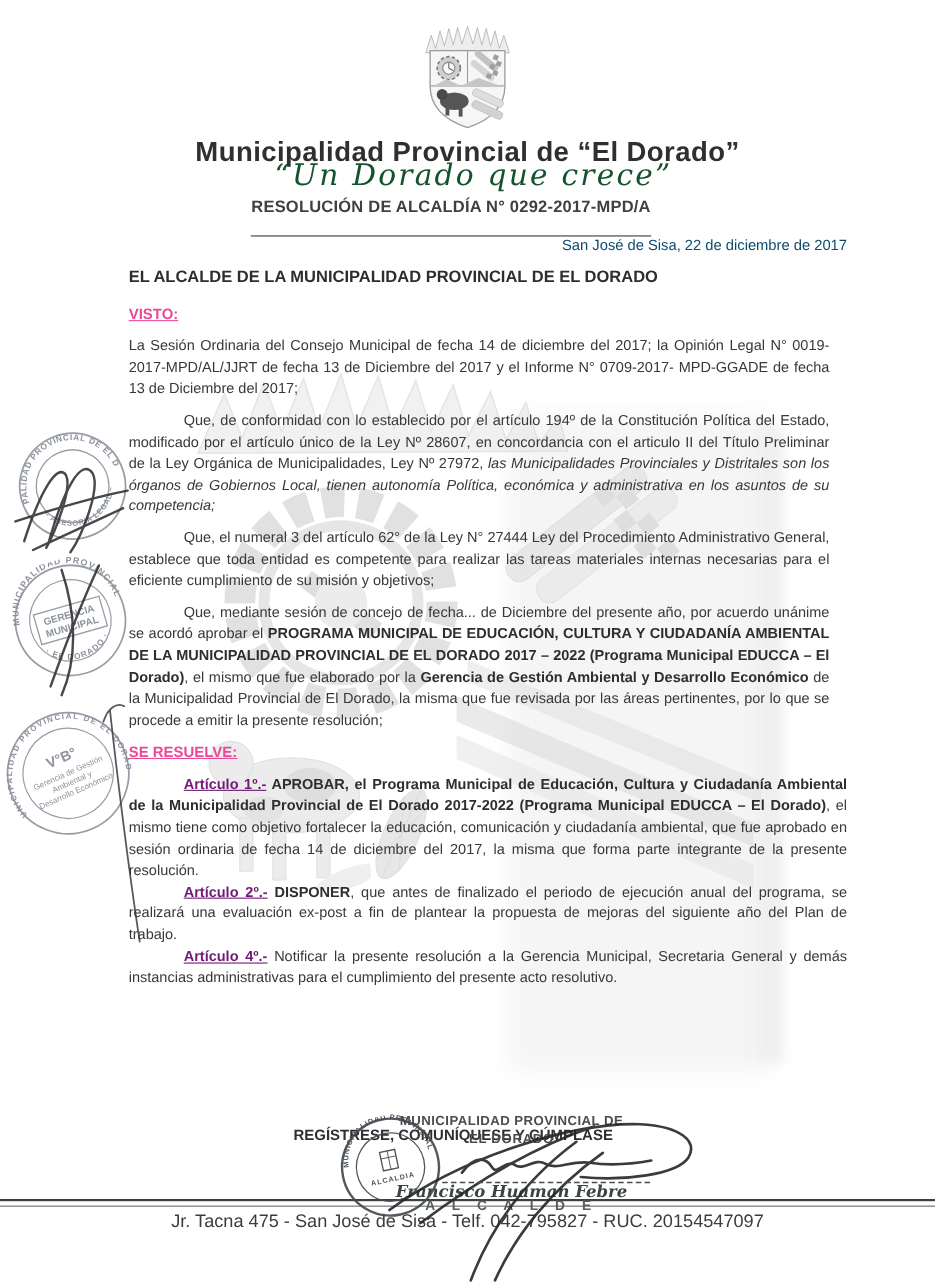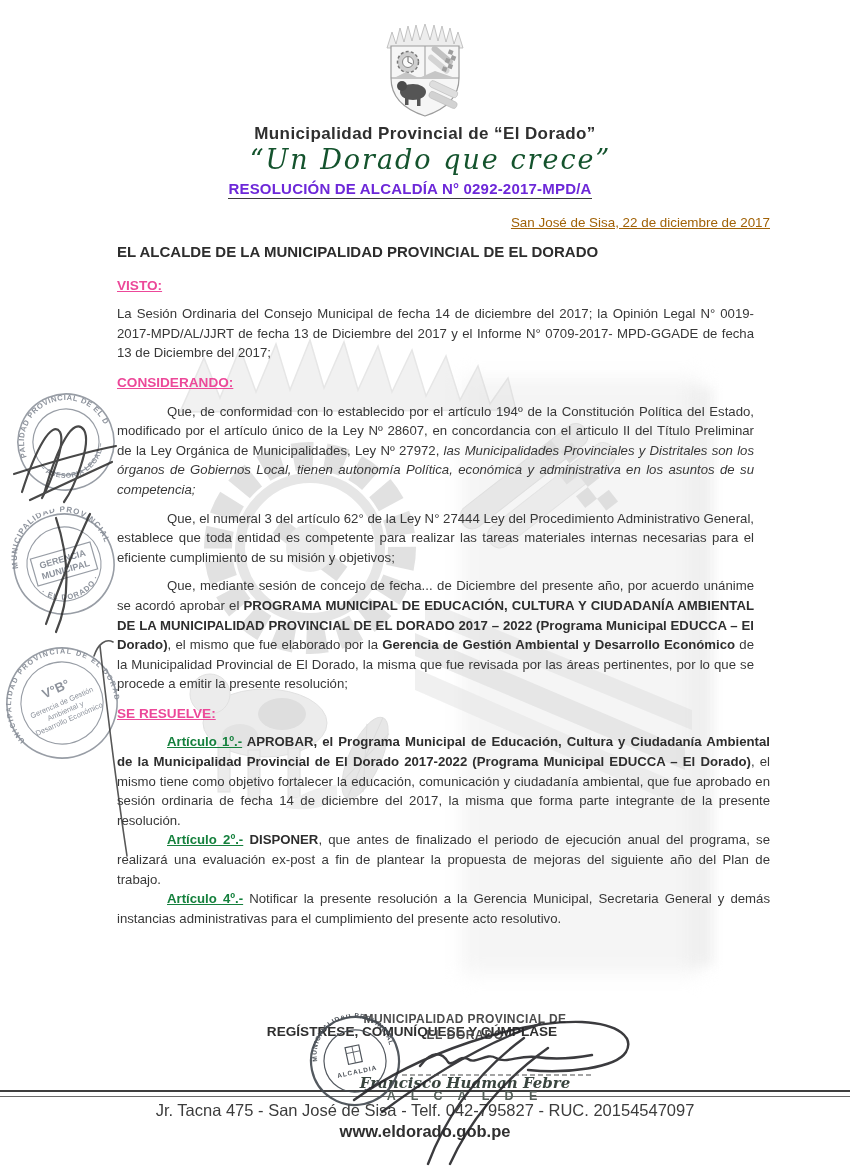--- a/index.html
+++ b/index.html
@@ -4,35 +4,35 @@
 <style>
   html,body{margin:0;padding:0;background:#ffffff;}
   .page{position:relative;width:850px;height:1169px;background:#ffffff;overflow:hidden;
         font-family:"Liberation Sans","DejaVu Sans",sans-serif;color:#383838;}
   
   .scan-band{position:absolute;left:687px;top:388px;width:25px;height:577px;background:#efefef;filter:blur(6px);z-index:0;}
   .scan-wash{position:absolute;left:462px;top:378px;width:240px;height:596px;background:#f5f5f5;filter:blur(10px);z-index:0;}
   .watermark{position:absolute;left:160px;top:338px;z-index:0;opacity:.55;}
   
   .crest{position:absolute;left:379px;top:22px;z-index:1;}
-  .org-name{position:absolute;left:0;right:0;top:124px;text-align:center;font-size:17px;font-weight:bold;color:#2f2f2f;letter-spacing:.4px;z-index:1;}
+  .org-name{position:absolute;left:0;right:0;top:124px;text-align:center;font-size:25px;font-weight:bold;color:#2f2f2f;letter-spacing:.4px;z-index:1;}
   .slogan{position:absolute;left:11px;right:0;top:144px;text-align:center;font-family:"DejaVu Serif",serif;font-style:italic;font-size:27px;color:#14532d;letter-spacing:2px;z-index:1;}
   .res-title-wrap{position:absolute;left:0;right:30px;top:180px;text-align:center;z-index:1;}
-  .res-title{display:inline-block;font-size:15px;font-weight:bold;color:#6d28d9;border-bottom:1.6px solid #3a3a3a;padding-bottom:1px;letter-spacing:.2px;}
-  .date-line{position:absolute;right:80px;top:215px;font-size:13.4px;color:#a16207;z-index:1;text-decoration:underline;}
+  .res-title{display:inline-block;font-size:15px;font-weight:bold;color:#404040;border-bottom:1.6px solid #3a3a3a;padding-bottom:17px;letter-spacing:.2px;}
+  .date-line{position:absolute;right:80px;top:215px;font-size:13.4px;color:#0c4a6e;z-index:1;}
   
   .content{position:absolute;left:117px;top:242px;width:653px;font-size:13.2px;line-height:19.6px;text-align:justify;z-index:1;}
   .addressee{font-weight:bold;color:#2d2d2d;margin:0 0 14px 0;font-size:15px;text-align:left;}
   .h-u{font-weight:bold;text-decoration:underline;color:#ec4899;font-size:13.6px;margin:10px 0 9px 0;text-align:left;}
   .para{margin:0 16px 9px 0;}
   .p-ind{text-indent:50px;}
   .p-art{text-indent:50px;margin:0;}
   .seg-b{font-weight:bold;color:#2e2e2e;}
   .seg-i{font-style:italic;}
-  .seg-bu{font-weight:bold;text-decoration:underline;color:#15803d;}
+  .seg-bu{font-weight:bold;text-decoration:underline;color:#701a75;}
   
   .closing{position:absolute;left:0;width:824px;top:1024px;text-align:center;font-weight:bold;font-size:13.6px;color:#2f2f2f;z-index:1;}
   .sig-block{position:absolute;left:330px;top:1012px;width:270px;text-align:center;z-index:2;}
   .sig-l1{font-size:12px;font-weight:bold;color:#4c4c4c;letter-spacing:.4px;}
   .sig-l2{font-size:12px;font-weight:bold;color:#4c4c4c;margin-top:2px;letter-spacing:.6px;}
   .sig-name{position:absolute;left:0;width:270px;top:62px;font-family:"DejaVu Serif",serif;font-style:italic;font-weight:bold;font-size:15px;color:#39453f;}
   .sig-title{position:absolute;left:0;width:270px;top:77px;font-weight:bold;font-size:12.5px;letter-spacing:6px;color:#55605a;}
   
   .stamp{position:absolute;z-index:2;}
   .st1{left:10px;top:386px;transform:rotate(-22deg);}
@@ -129,21 +129,20 @@
   <div class="slogan">“Un Dorado que crece”</div>
   <div class="res-title-wrap"><span class="res-title">RESOLUCIÓN DE ALCALDÍA N° 0292-2017-MPD/A</span></div>
   <div class="date-line">San José de Sisa, 22 de diciembre de 2017</div>
 
   <div class="content">
     <div class="addressee">EL ALCALDE DE LA MUNICIPALIDAD PROVINCIAL DE EL DORADO</div>
 
     <div class="h-u">VISTO:</div>
     <p class="para"><span class="seg-n">La Sesión Ordinaria del Consejo Municipal de fecha 14 de diciembre del 2017; la Opinión Legal N° 0019-2017-MPD/AL/JJRT de fecha 13 de Diciembre del 2017 y el Informe N° 0709-2017- MPD-GGADE de fecha 13 de Diciembre del 2017;</span></p>
 
-    <div class="h-u">CONSIDERANDO:</div>
     <p class="para p-ind"><span class="seg-n">Que, de conformidad con lo establecido por el artículo 194º de la Constitución Política del Estado, modificado por el artículo único de la Ley Nº 28607, en concordancia con el articulo II del Título Preliminar de la Ley Orgánica de Municipalidades, Ley Nº 27972, </span><span class="seg-i">las Municipalidades Provinciales y Distritales son los órganos de Gobiernos Local, tienen autonomía Política, económica y administrativa en los asuntos de su competencia;</span></p>
     <p class="para p-ind"><span class="seg-n">Que, el numeral 3 del artículo 62° de la Ley N° 27444 Ley del Procedimiento Administrativo General, establece que toda entidad es competente para realizar las tareas materiales internas necesarias para el eficiente cumplimiento de su misión y objetivos;</span></p>
     <p class="para p-ind"><span class="seg-n">Que, mediante sesión de concejo de fecha... de Diciembre del presente año, por acuerdo unánime se acordó aprobar el </span><span class="seg-b">PROGRAMA MUNICIPAL DE EDUCACIÓN, CULTURA Y CIUDADANÍA AMBIENTAL DE LA MUNICIPALIDAD PROVINCIAL DE EL DORADO 2017 – 2022 (Programa Municipal EDUCCA – El Dorado)</span><span class="seg-n">, el mismo que fue elaborado por la </span><span class="seg-b">Gerencia de Gestión Ambiental y Desarrollo Económico</span><span class="seg-n"> de la Municipalidad Provincial de El Dorado, la misma que fue revisada por las áreas pertinentes, por lo que se procede a emitir la presente resolución;</span></p>
 
     <div class="h-u">SE RESUELVE:</div>
     <p class="para p-art"><span class="seg-bu">Artículo 1º.-</span><span class="seg-b"> APROBAR, el Programa Municipal de Educación, Cultura y Ciudadanía Ambiental de la Municipalidad Provincial de El Dorado 2017-2022 (Programa Municipal EDUCCA – El Dorado)</span><span class="seg-n">, el mismo tiene como objetivo fortalecer la educación, comunicación y ciudadanía ambiental, que fue aprobado en sesión ordinaria de fecha 14 de diciembre del 2017, la misma que forma parte integrante de la presente resolución.</span></p>
     <p class="para p-art"><span class="seg-bu">Artículo 2º.-</span><span class="seg-b"> DISPONER</span><span class="seg-n">, que antes de finalizado el periodo de ejecución anual del programa, se realizará una evaluación ex-post a fin de plantear la propuesta de mejoras del siguiente año del Plan de trabajo.</span></p>
     <p class="para p-art"><span class="seg-bu">Artículo 4º.-</span><span class="seg-n"> Notificar la presente resolución a la Gerencia Municipal, Secretaria General y demás instancias administrativas para el cumplimiento del presente acto resolutivo.</span></p>
   </div>
 
@@ -243,15 +242,14 @@
       <path d="M382,1112 C430,1076 486,1042 540,1024"></path>
       <path d="M428,1164 C446,1116 478,1072 524,1038"></path>
       <path d="M450,1164 C468,1124 500,1082 548,1048"></path>
     </g>
     <path d="M402,1075 L592,1075" stroke="#4a4a4a" stroke-width="1.2" stroke-dasharray="5 3"></path>
   </svg>
 
   <div class="rule1"></div>
   <div class="rule2"></div>
   <div class="footer-address">Jr. Tacna 475 - San José de Sisa - Telf. 042-795827 - RUC. 20154547097</div>
-  <div class="footer-web">www.eldorado.gob.pe</div>
 
 </div>
 
 </body></html>

